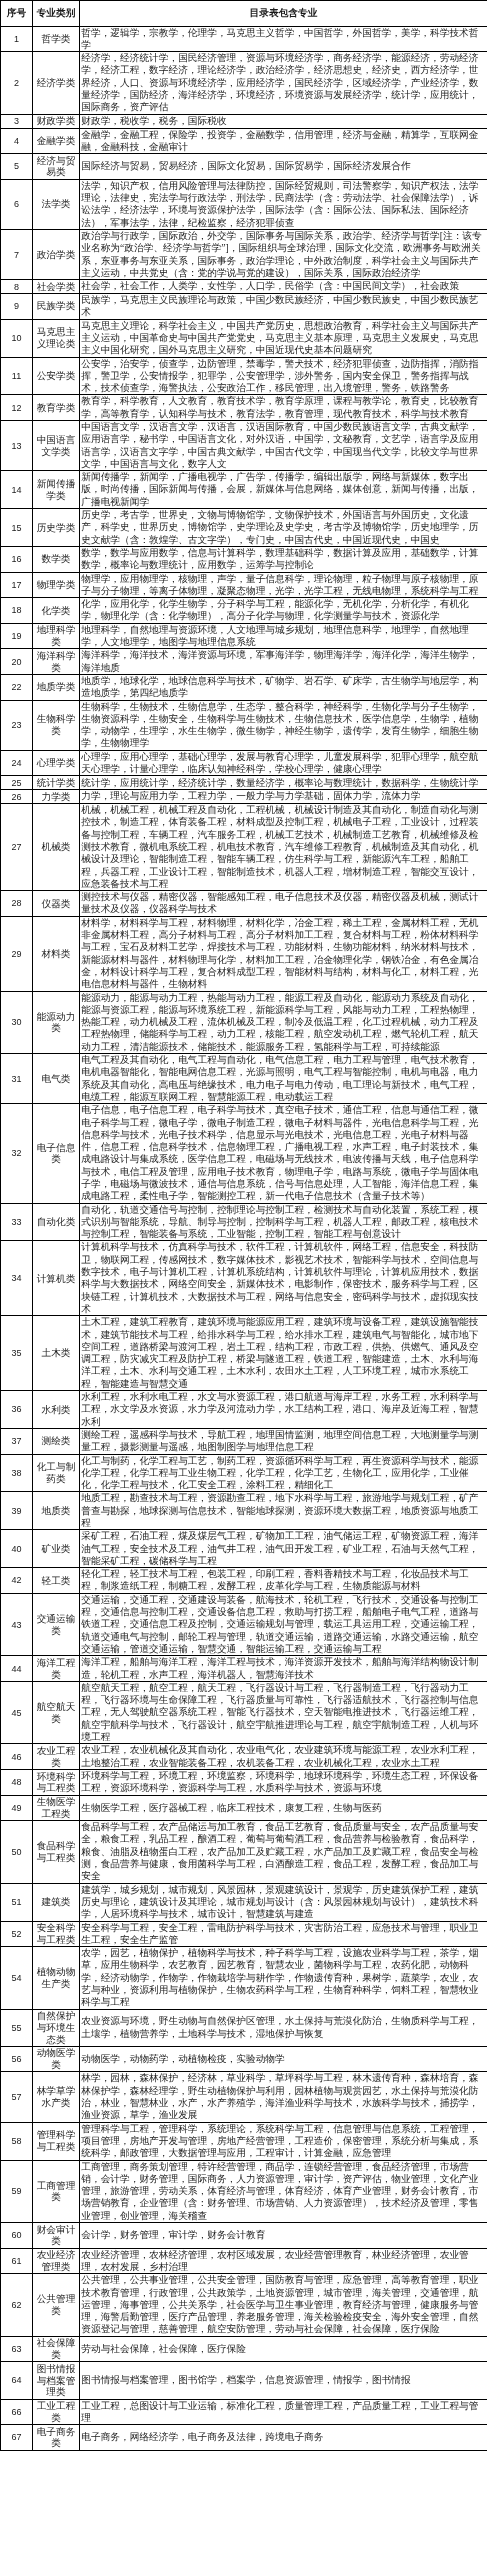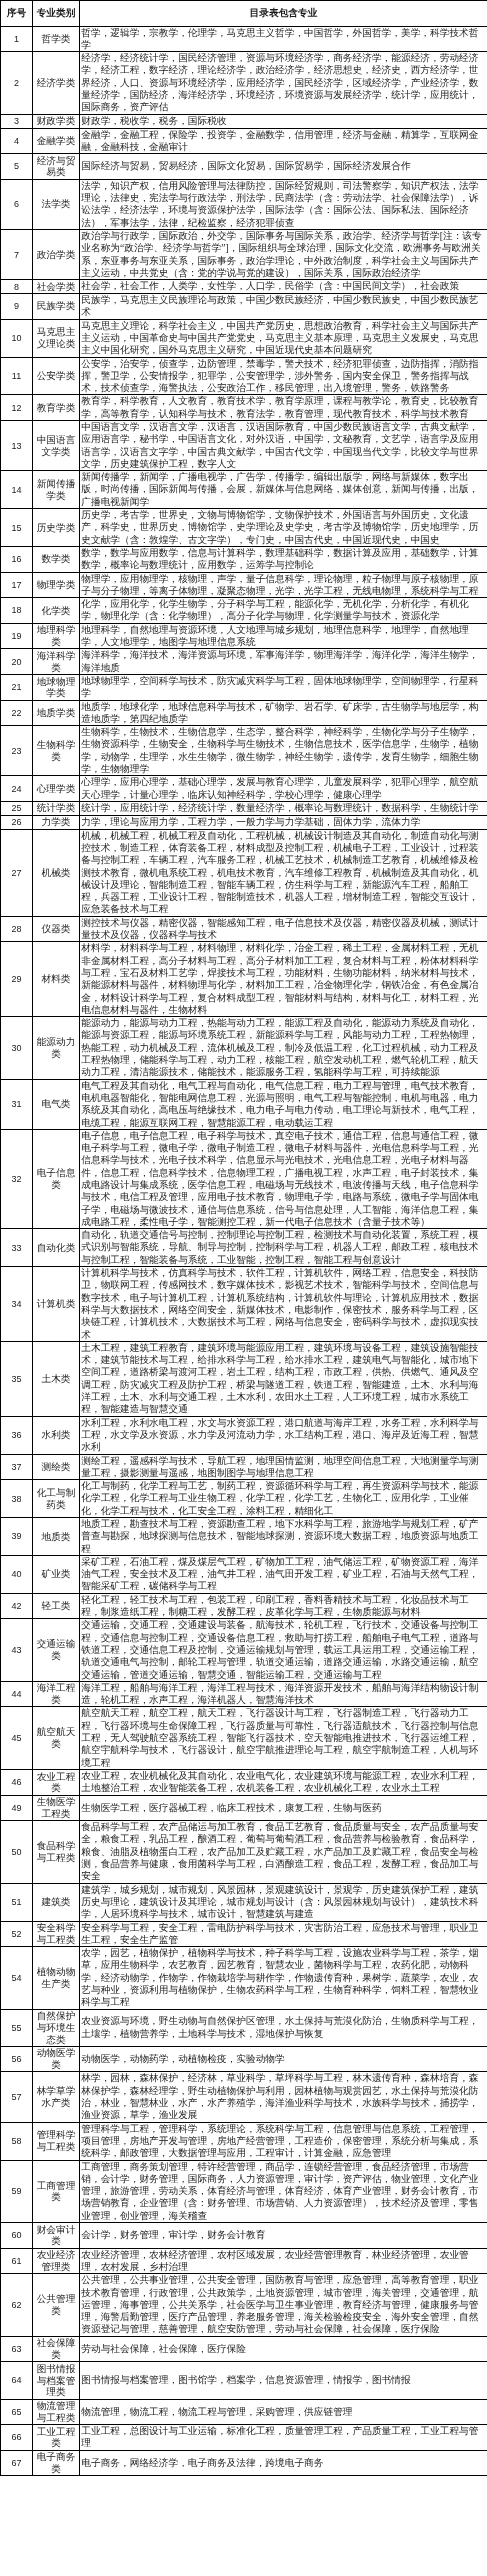--- a/index.html
+++ b/index.html
@@ -87,21 +87,21 @@
     <td class="majors-cell">公安学，治安学，侦查学，边防管理，禁毒学，警犬技术，经济犯罪侦查，边防指挥，消防指挥，警卫学，公安情报学，犯罪学，公安管理学，涉外警务，国内安全保卫，警务指挥与战术，技术侦查学，海警执法，公安政治工作，移民管理，出入境管理，警务，铁路警务</td>
   </tr>
       <tr>
     <td class="no-cell">12</td>
     <td class="cat-cell">教育学类</td>
     <td class="majors-cell">教育学，科学教育，人文教育，教育技术学，教育学原理，课程与教学论，教育史，比较教育学，高等教育学，认知科学与技术，教育法学，教育管理，现代教育技术，科学与技术教育</td>
   </tr>
       <tr>
     <td class="no-cell">13</td>
     <td class="cat-cell">中国语言文学类</td>
-    <td class="majors-cell">中国语言文学，汉语言文学，汉语言，汉语国际教育，中国少数民族语言文学，古典文献学，应用语言学，秘书学，中国语言文化，对外汉语，中国学，文秘教育，文艺学，语言学及应用语言学，汉语言文字学，中国古典文献学，中国古代文学，中国现当代文学，比较文学与世界文学，历史建筑保护工程，数字人文</td>
+    <td class="majors-cell">中国语言文学，汉语言文学，汉语言，汉语国际教育，中国少数民族语言文学，古典文献学，应用语言学，秘书学，中国语言文化，对外汉语，中国学，文秘教育，文艺学，语言学及应用语言学，汉语言文字学，中国古典文献学，中国古代文学，中国现当代文学，比较文学与世界文学，中国语言与文化，数字人文</td>
   </tr>
       <tr>
     <td class="no-cell">14</td>
     <td class="cat-cell">新闻传播学类</td>
     <td class="majors-cell">新闻传播学，新闻学，广播电视学，广告学，传播学，编辑出版学，网络与新媒体，数字出版，时尚传播，国际新闻与传播，会展，新媒体与信息网络，媒体创意，新闻与传播，出版，广播电视新闻学</td>
   </tr>
       <tr>
     <td class="no-cell">15</td>
     <td class="cat-cell">历史学类</td>
     <td class="majors-cell">历史学，考古学，世界史，文物与博物馆学，文物保护技术，外国语言与外国历史，文化遗产，科学史，世界历史，博物馆学，史学理论及史学史，考古学及博物馆学，历史地理学，历史文献学（含：敦煌学、古文字学），专门史，中国古代史，中国近现代史，中国史</td>
@@ -125,25 +125,20 @@
     <td class="no-cell">19</td>
     <td class="cat-cell">地理科学类</td>
     <td class="majors-cell">地理科学，自然地理与资源环境，人文地理与城乡规划，地理信息科学，地理学，自然地理学，人文地理学，地图学与地理信息系统</td>
   </tr>
       <tr>
     <td class="no-cell">20</td>
     <td class="cat-cell">海洋科学类</td>
     <td class="majors-cell">海洋科学，海洋技术，海洋资源与环境，军事海洋学，物理海洋学，海洋化学，海洋生物学，海洋地质</td>
   </tr>
       <tr>
-    <td class="no-cell">21</td>
-    <td class="cat-cell">地球物理学类</td>
-    <td class="majors-cell">地球物理学，空间科学与技术，防灾减灾科学与工程，固体地球物理学，空间物理学，行星科学</td>
-  </tr>
-      <tr>
     <td class="no-cell">22</td>
     <td class="cat-cell">地质学类</td>
     <td class="majors-cell">地质学，地球化学，地球信息科学与技术，矿物学、岩石学、矿床学，古生物学与地层学，构造地质学，第四纪地质学</td>
   </tr>
       <tr>
     <td class="no-cell">23</td>
     <td class="cat-cell">生物科学类</td>
     <td class="majors-cell">生物科学，生物技术，生物信息学，生态学，整合科学，神经科学，生物化学与分子生物学，生物资源科学，生物安全，生物科学与生物技术，生物信息技术，医学信息学，生物学，植物学，动物学，生理学，水生生物学，微生物学，神经生物学，遗传学，发育生物学，细胞生物学，生物物理学</td>
   </tr>
       <tr>
@@ -250,20 +245,25 @@
     <td class="no-cell">45</td>
     <td class="cat-cell">航空航天类</td>
     <td class="majors-cell">航空航天工程，航空工程，航天工程，飞行器设计与工程，飞行器制造工程，飞行器动力工程，飞行器环境与生命保障工程，飞行器质量与可靠性，飞行器适航技术，飞行器控制与信息工程，无人驾驶航空器系统工程，智能飞行器技术，空天智能电推进技术，飞行器运维工程，航空宇航科学与技术，飞行器设计，航空宇航推进理论与工程，航空宇航制造工程，人机与环境工程</td>
   </tr>
       <tr>
     <td class="no-cell">46</td>
     <td class="cat-cell">农业工程类</td>
     <td class="majors-cell">农业工程，农业机械化及其自动化，农业电气化，农业建筑环境与能源工程，农业水利工程，土地整治工程，农业智能装备工程，农机装备工程，农业机械化工程，农业水土工程</td>
   </tr>
       <tr>
+    <td class="no-cell">48</td>
+    <td class="cat-cell">环境科学与工程类</td>
+    <td class="majors-cell">环境科学与工程，环境工程，环境监察，环境科学，地球环境科学，环境生态工程，环保设备工程，资源环境科学，资源科学与工程，水质科学与技术，资源与环境</td>
+  </tr>
+      <tr>
     <td class="no-cell">49</td>
     <td class="cat-cell">生物医学工程类</td>
     <td class="majors-cell">生物医学工程，医疗器械工程，临床工程技术，康复工程，生物与医药</td>
   </tr>
       <tr>
     <td class="no-cell">50</td>
     <td class="cat-cell">食品科学与工程类</td>
     <td class="majors-cell">食品科学与工程，农产品储运与加工教育，食品工艺教育，食品质量与安全，农产品质量与安全，粮食工程，乳品工程，酿酒工程，葡萄与葡萄酒工程，食品营养与检验教育，食品科学，粮食、油脂及植物蛋白工程，农产品加工及贮藏工程，水产品加工及贮藏工程，食品安全与检测，食品营养与健康，食用菌科学与工程，白酒酿造工程，食品工程，发酵工程，食品加工与安全</td>
   </tr>
       <tr>
@@ -323,25 +323,20 @@
   </tr>
       <tr>
     <td class="no-cell">63</td>
     <td class="cat-cell">社会保障类</td>
     <td class="majors-cell">劳动与社会保障，社会保障，医疗保险</td>
   </tr>
       <tr>
     <td class="no-cell">64</td>
     <td class="cat-cell">图书情报与档案管理类</td>
     <td class="majors-cell">图书情报与档案管理，图书馆学，档案学，信息资源管理，情报学，图书情报</td>
-  </tr>
-      <tr>
-    <td class="no-cell">65</td>
-    <td class="cat-cell">物流管理与工程类</td>
-    <td class="majors-cell">物流管理，物流工程，物流工程与管理，采购管理，供应链管理</td>
   </tr>
       <tr>
     <td class="no-cell">66</td>
     <td class="cat-cell">工业工程类</td>
     <td class="majors-cell">工业工程，总图设计与工业运输，标准化工程，质量管理工程，产品质量工程，工业工程与管理</td>
   </tr>
       <tr>
     <td class="no-cell">67</td>
     <td class="cat-cell">电子商务类</td>
     <td class="majors-cell">电子商务，网络经济学，电子商务及法律，跨境电子商务</td>

